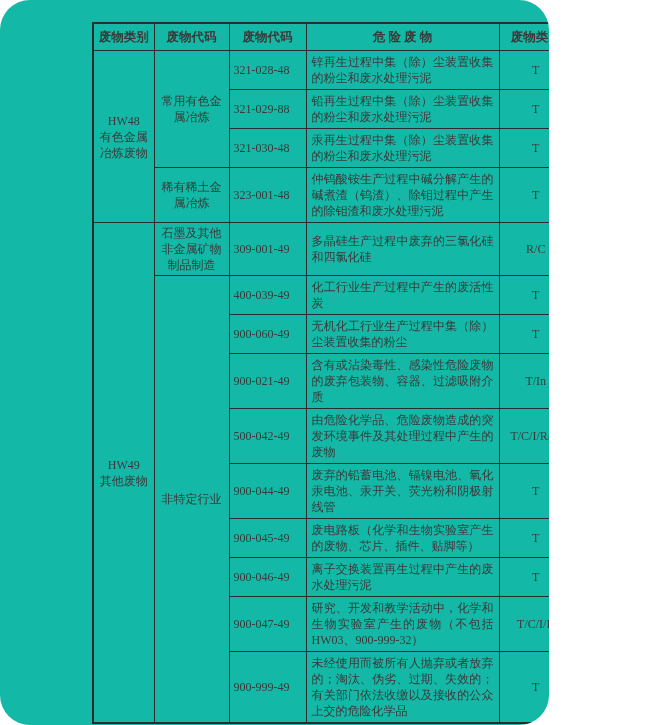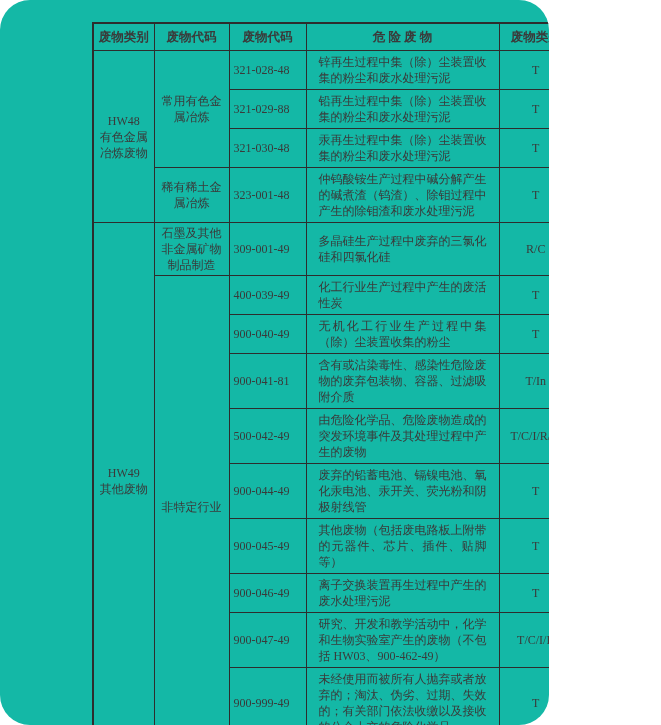--- a/index.html
+++ b/index.html
@@ -47,21 +47,21 @@
     text-align: center;
     white-space: pre-line;
   }
   td.code {
     text-align: left;
     white-space: nowrap;
   }
   td.desc {
     text-align: justify;
     text-justify: inter-character;
-    padding: 3px 12px;
+    padding: 3px 5px;
   }
   td.hz {
     text-align: center;
     white-space: nowrap;
   }
 </style>
 </head>
 <body>
 
 <div class="page">
@@ -120,52 +120,52 @@
       <td class="desc">多晶硅生产过程中废弃的三氯化硅和四氯化硅</td>
       <td class="hz">R/C</td>
     </tr>
     <tr>
       <td class="ind" rowspan="9">非特定行业</td>
       <td class="code">400-039-49</td>
       <td class="desc">化工行业生产过程中产生的废活性炭</td>
       <td class="hz">T</td>
     </tr>
     <tr>
-      <td class="code">900-040-49</td>
+      <td class="code">900-060-49</td>
       <td class="desc">无机化工行业生产过程中集（除）尘装置收集的粉尘</td>
       <td class="hz">T</td>
     </tr>
     <tr>
-      <td class="code">900-041-81</td>
+      <td class="code">900-021-49</td>
       <td class="desc">含有或沾染毒性、感染性危险废物的废弃包装物、容器、过滤吸附介质</td>
       <td class="hz">T/In</td>
     </tr>
     <tr>
       <td class="code">500-042-49</td>
       <td class="desc">由危险化学品、危险废物造成的突发环境事件及其处理过程中产生的废物</td>
       <td class="hz">T/C/I/R/In</td>
     </tr>
     <tr>
       <td class="code">900-044-49</td>
       <td class="desc">废弃的铅蓄电池、镉镍电池、氧化汞电池、汞开关、荧光粉和阴极射线管</td>
       <td class="hz">T</td>
     </tr>
     <tr>
       <td class="code">900-045-49</td>
-      <td class="desc">其他废物（包括废电路板上附带的元器件、芯片、插件、贴脚等）</td>
+      <td class="desc">废电路板（化学和生物实验室产生的废物、芯片、插件、贴脚等）</td>
       <td class="hz">T</td>
     </tr>
     <tr>
       <td class="code">900-046-49</td>
       <td class="desc">离子交换装置再生过程中产生的废水处理污泥</td>
       <td class="hz">T</td>
     </tr>
     <tr>
       <td class="code">900-047-49</td>
-      <td class="desc">研究、开发和教学活动中，化学和生物实验室产生的废物（不包括 HW03、900-462-49）</td>
+      <td class="desc">研究、开发和教学活动中，化学和生物实验室产生的废物（不包括 HW03、900-999-32）</td>
       <td class="hz">T/C/I/R</td>
     </tr>
     <tr>
       <td class="code">900-999-49</td>
       <td class="desc">未经使用而被所有人抛弃或者放弃的；淘汰、伪劣、过期、失效的；有关部门依法收缴以及接收的公众上交的危险化学品</td>
       <td class="hz">T</td>
     </tr>
 
   </tbody>
     </table>

